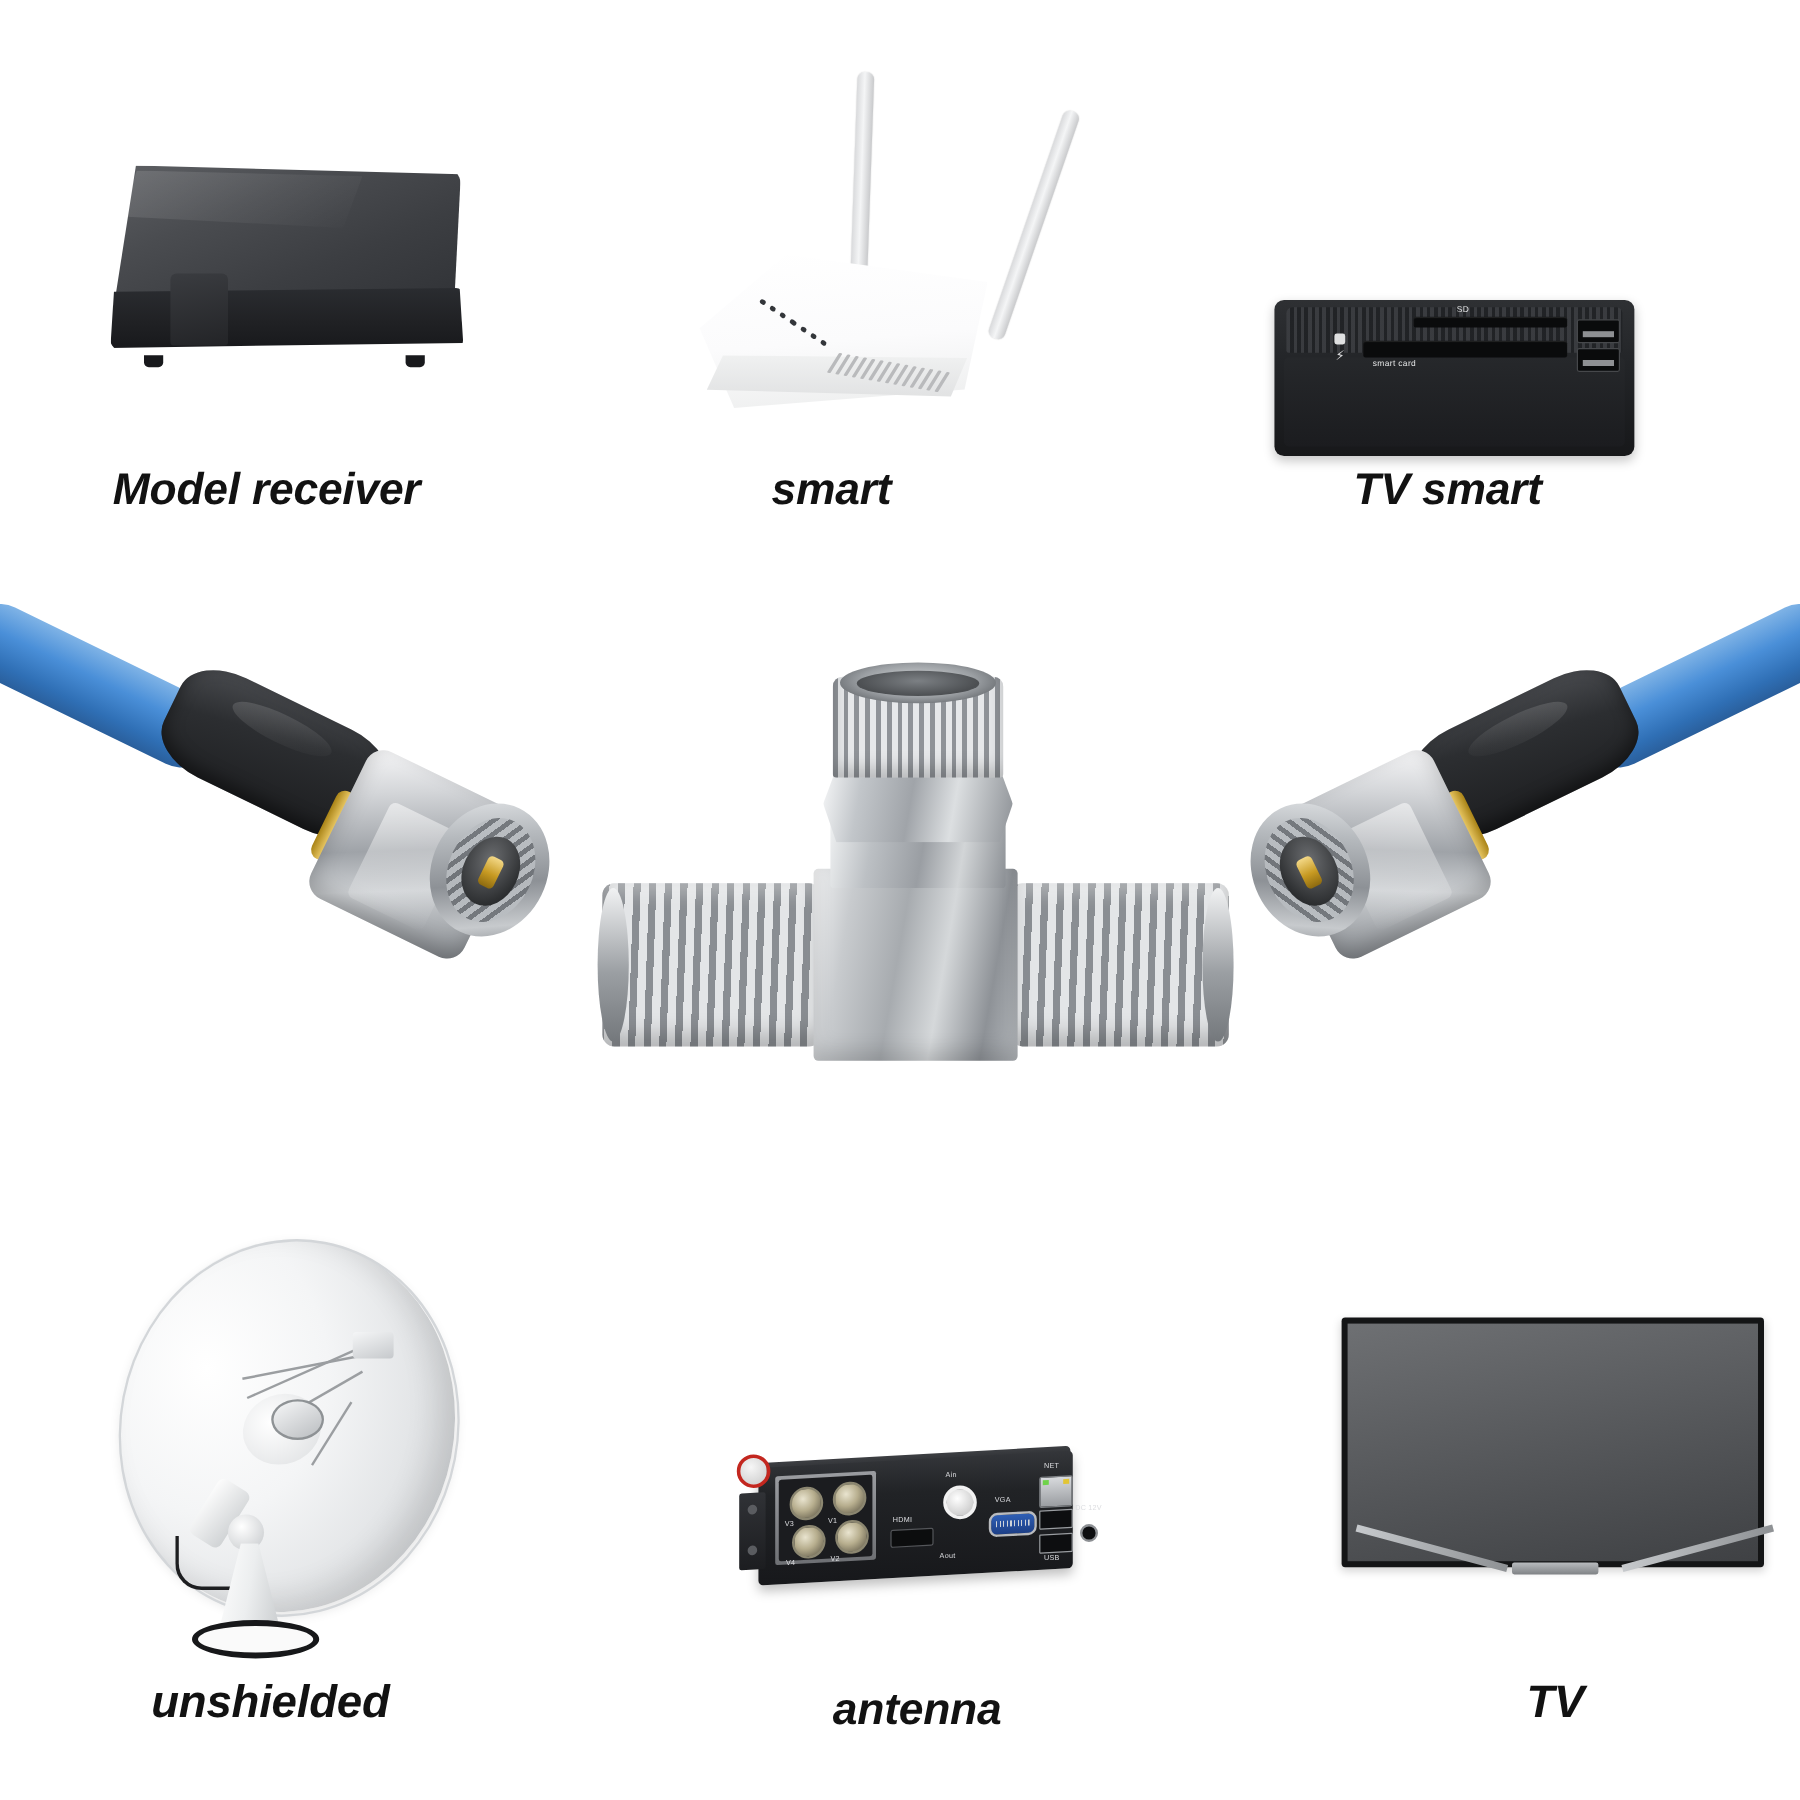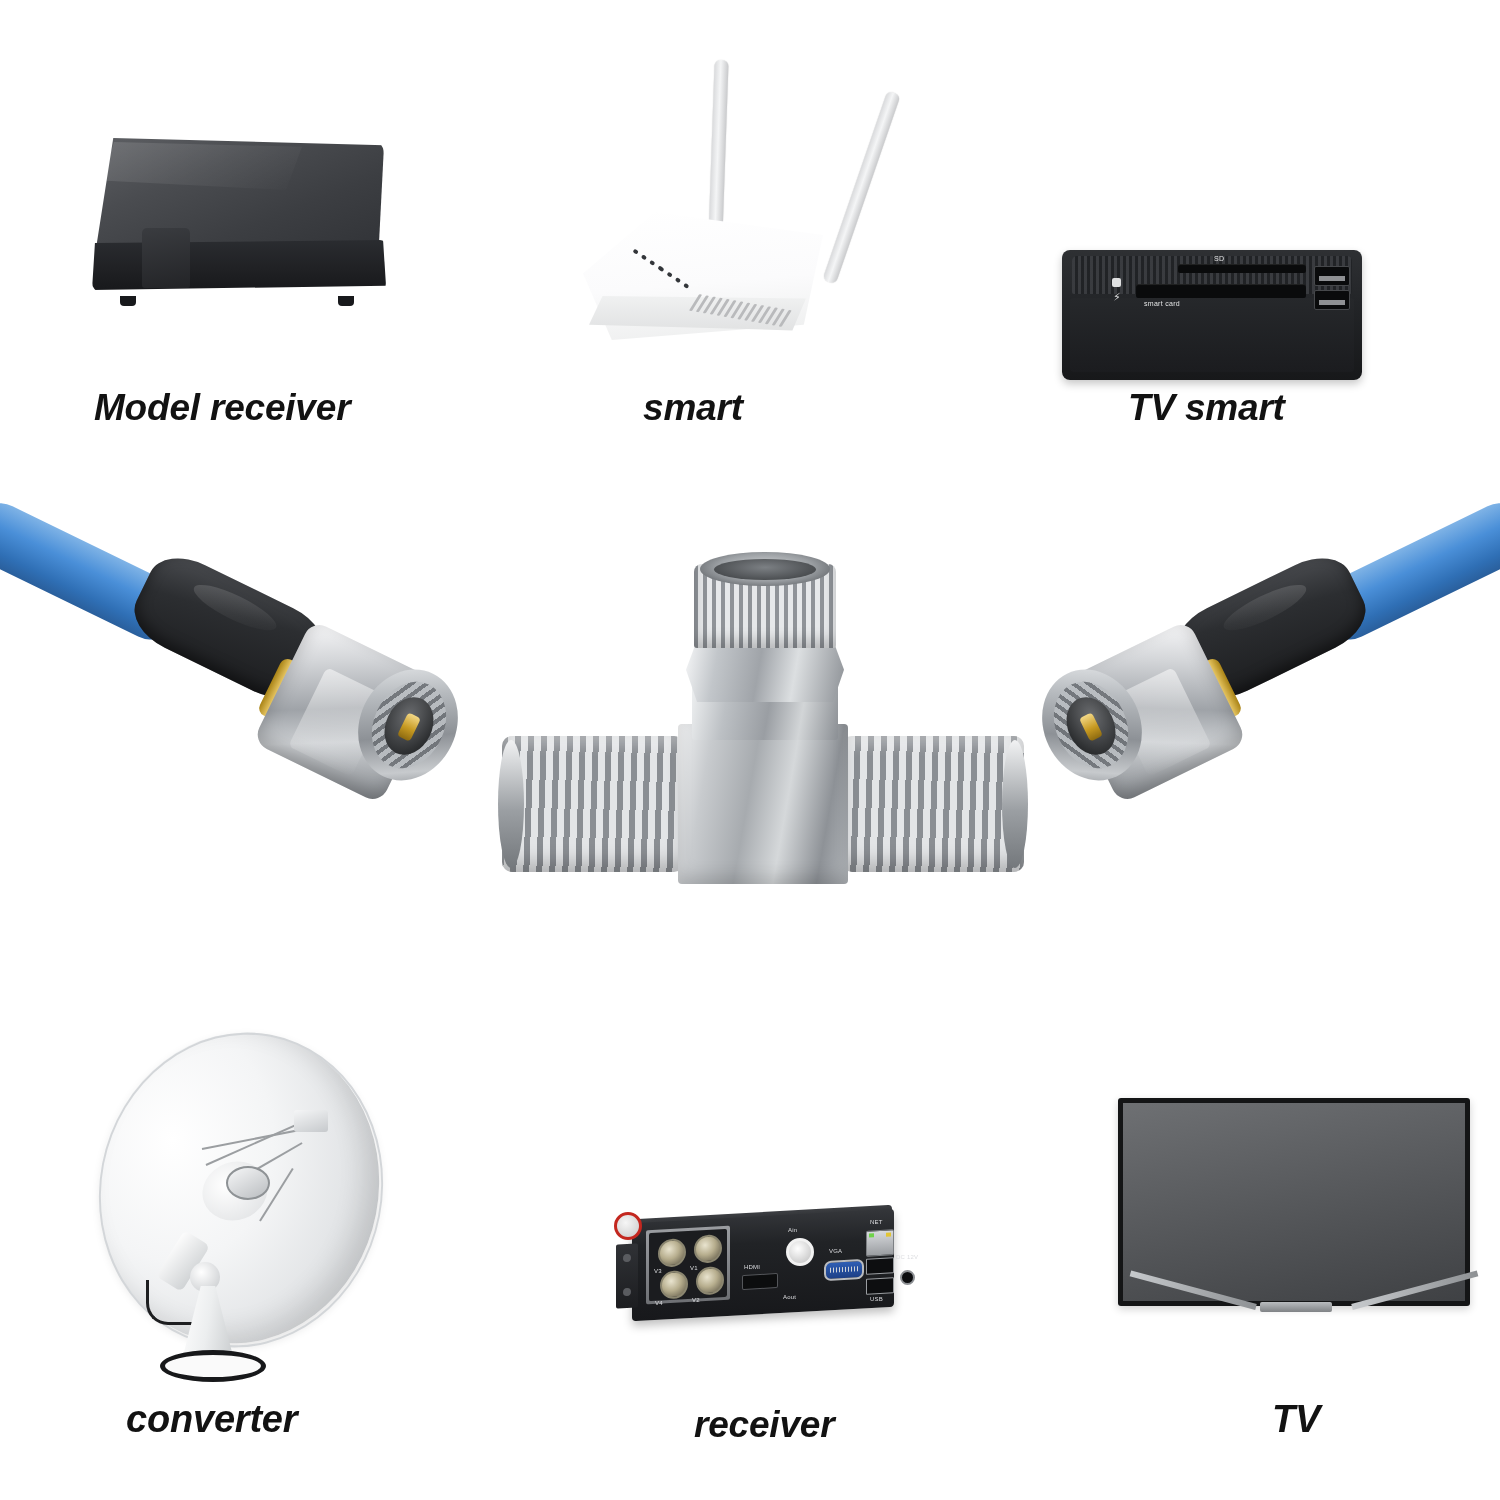--- a/index.html
+++ b/index.html
@@ -366,21 +366,21 @@
     <div class="strut s4"></div>
     <div class="hub"></div>
     <div class="lnb"></div>
     <div class="armbox"></div>
     <div class="mastA"></div>
     <div class="joint"></div>
     <div class="cable"></div>
     <div class="cone"></div>
     <div class="base"></div>
   </div>
-  <div class="caption" style="left:126px;top:1398px;font-size:38px;font-weight:600;">converter</div>
+  <div class="caption" style="left:126px;top:1398px;font-size:38px;font-weight:600;">unshielded</div>
 
   <div class="dvr">
     <div class="topface"></div>
     <div class="case"></div>
     <div class="ear">
       <i class="a"></i>
         <i class="b"></i>
     </div>
 
     <div class="bncplate">
@@ -411,21 +411,21 @@
         <i class="y"></i>
     </div>
     <div class="plbl" style="left:256px;top:7px;">NET</div>
     <div class="usbp u1"></div>
     <div class="usbp u2"></div>
     <div class="plbl" style="left:256px;top:84px;">USB</div>
 
     <div class="dcjack"></div>
     <div class="plbl" style="left:282px;top:42px;">DC 12V</div>
   </div>
-  <div class="caption" style="left:694px;top:1404px;font-size:37px;">receiver</div>
+  <div class="caption" style="left:694px;top:1404px;font-size:37px;">antenna</div>
 
   <div class="tv">
     <div class="bezel">
       <div class="screen"></div>
     </div>
     <div class="neck"></div>
     <div class="legL"></div>
     <div class="legR"></div>
   </div>
   <div class="caption" style="left:1272px;top:1398px;font-size:38px;">TV</div>

